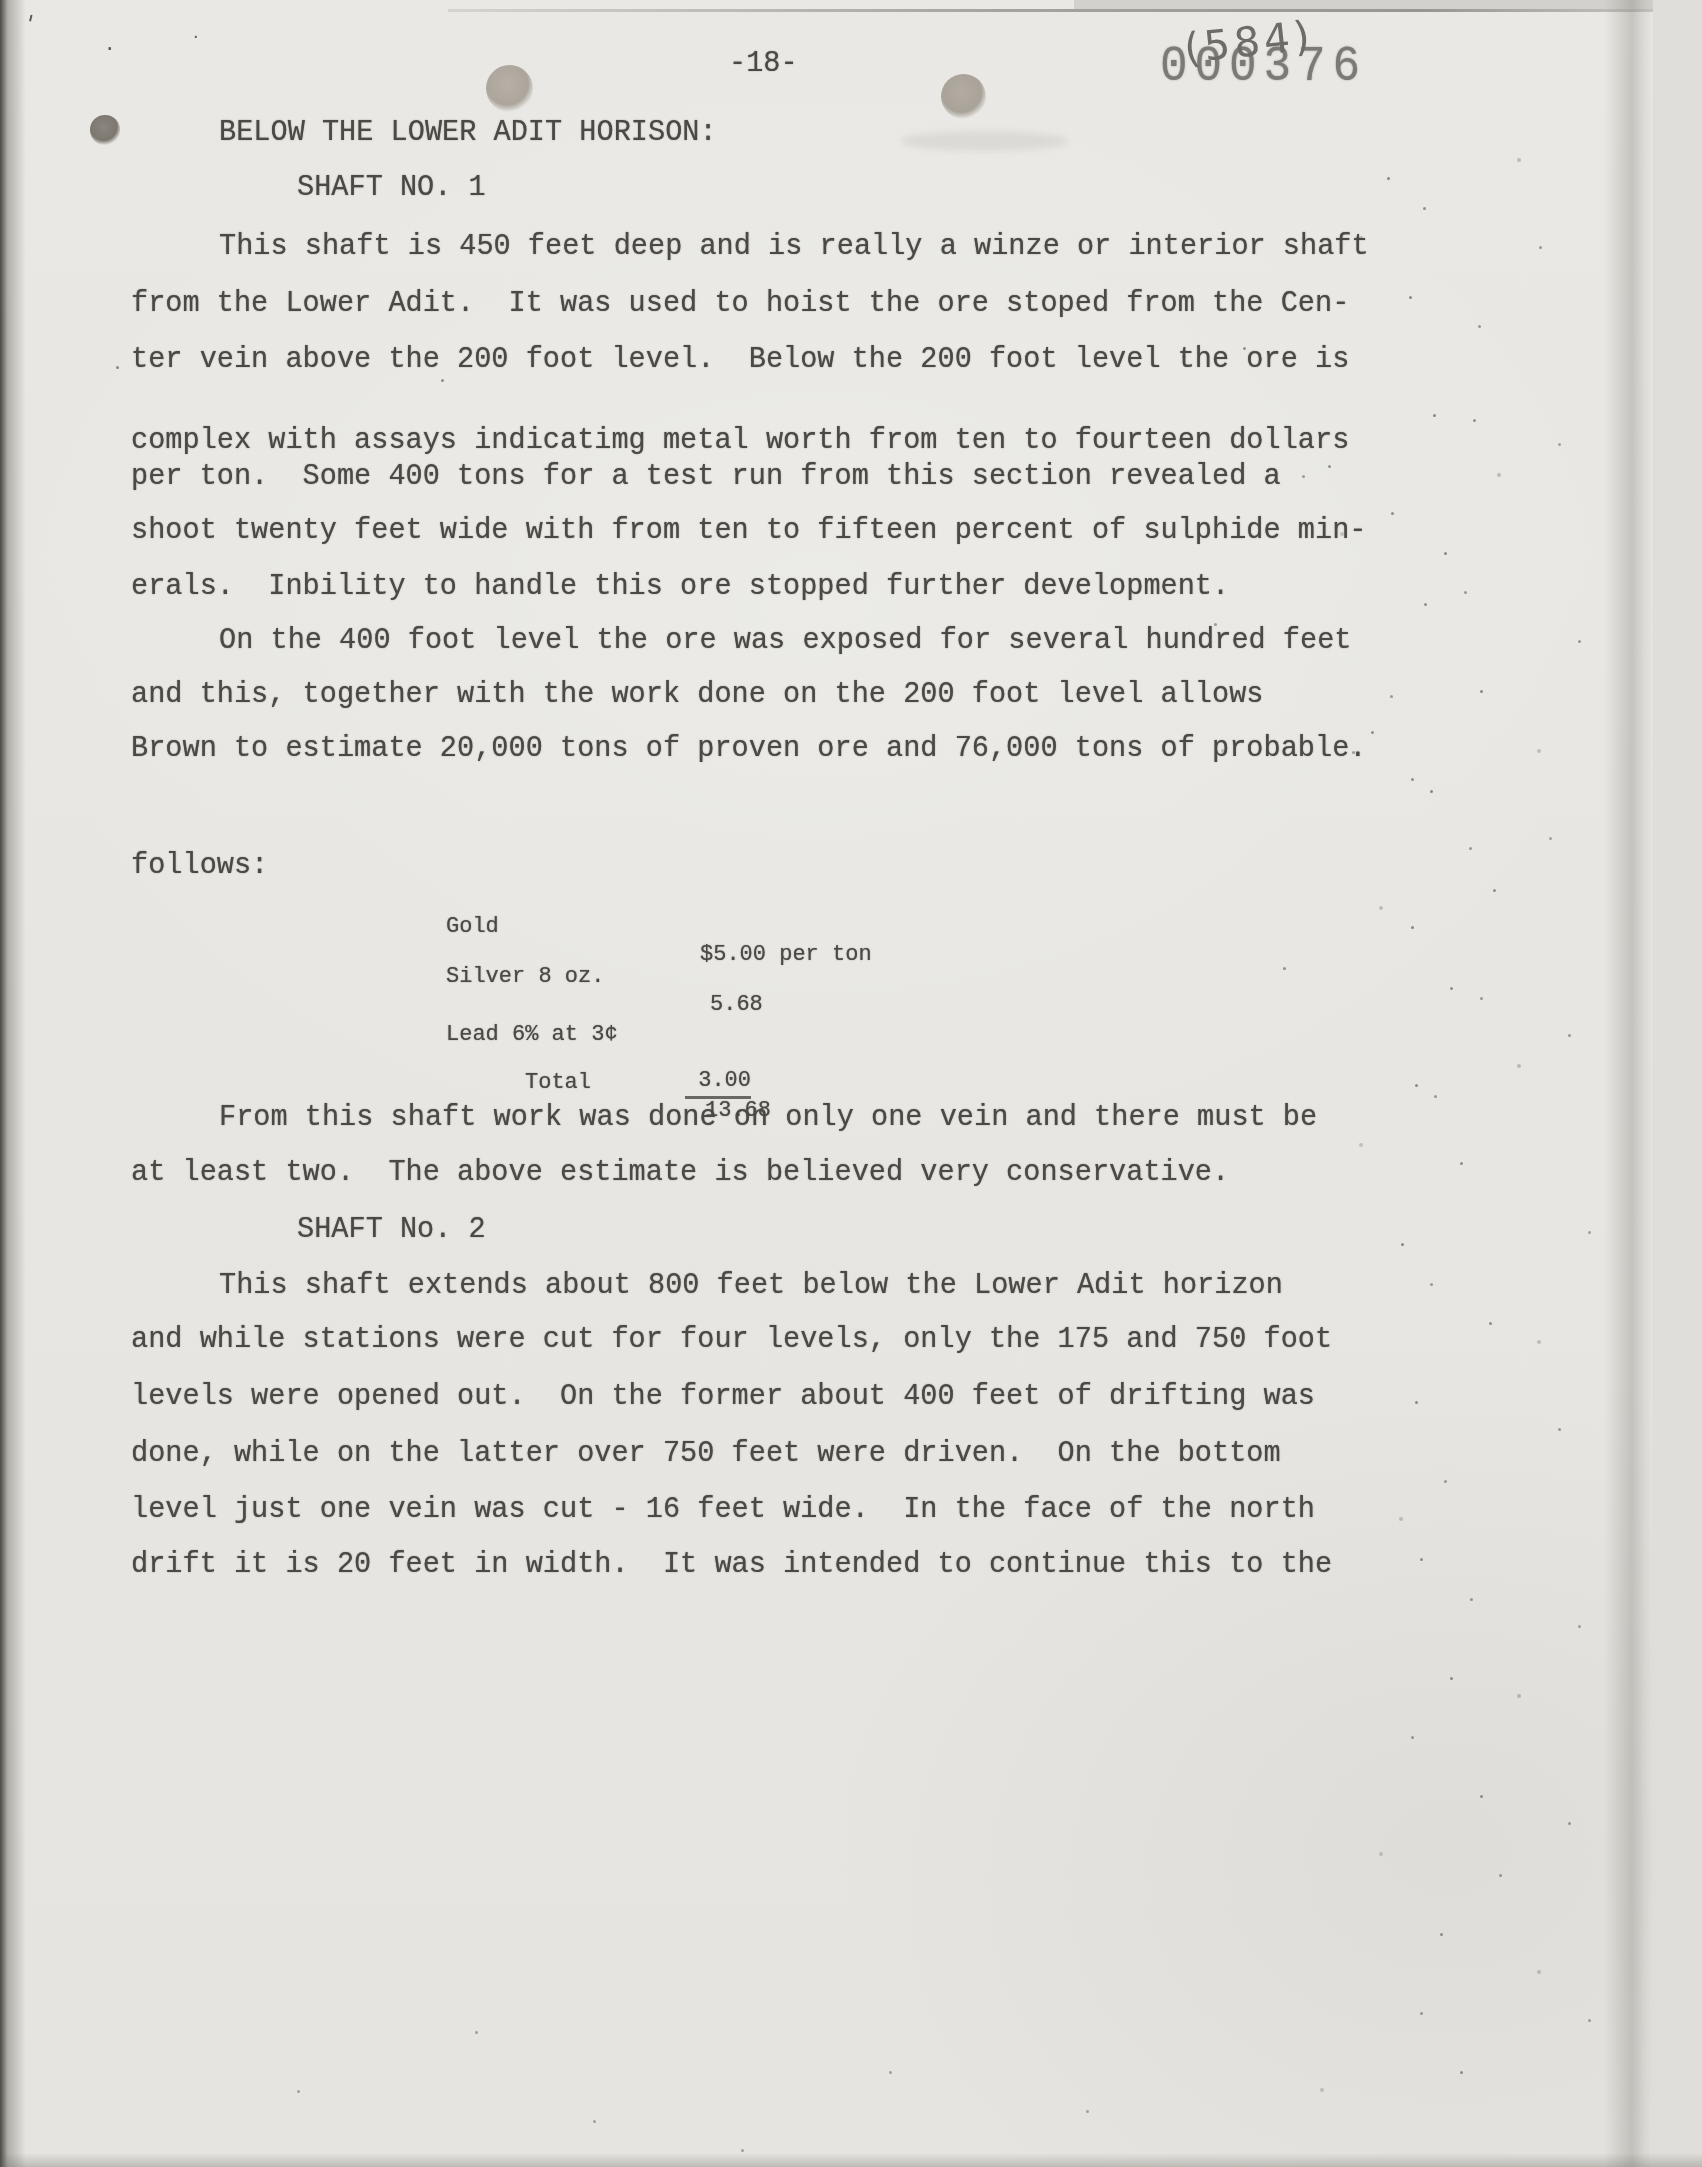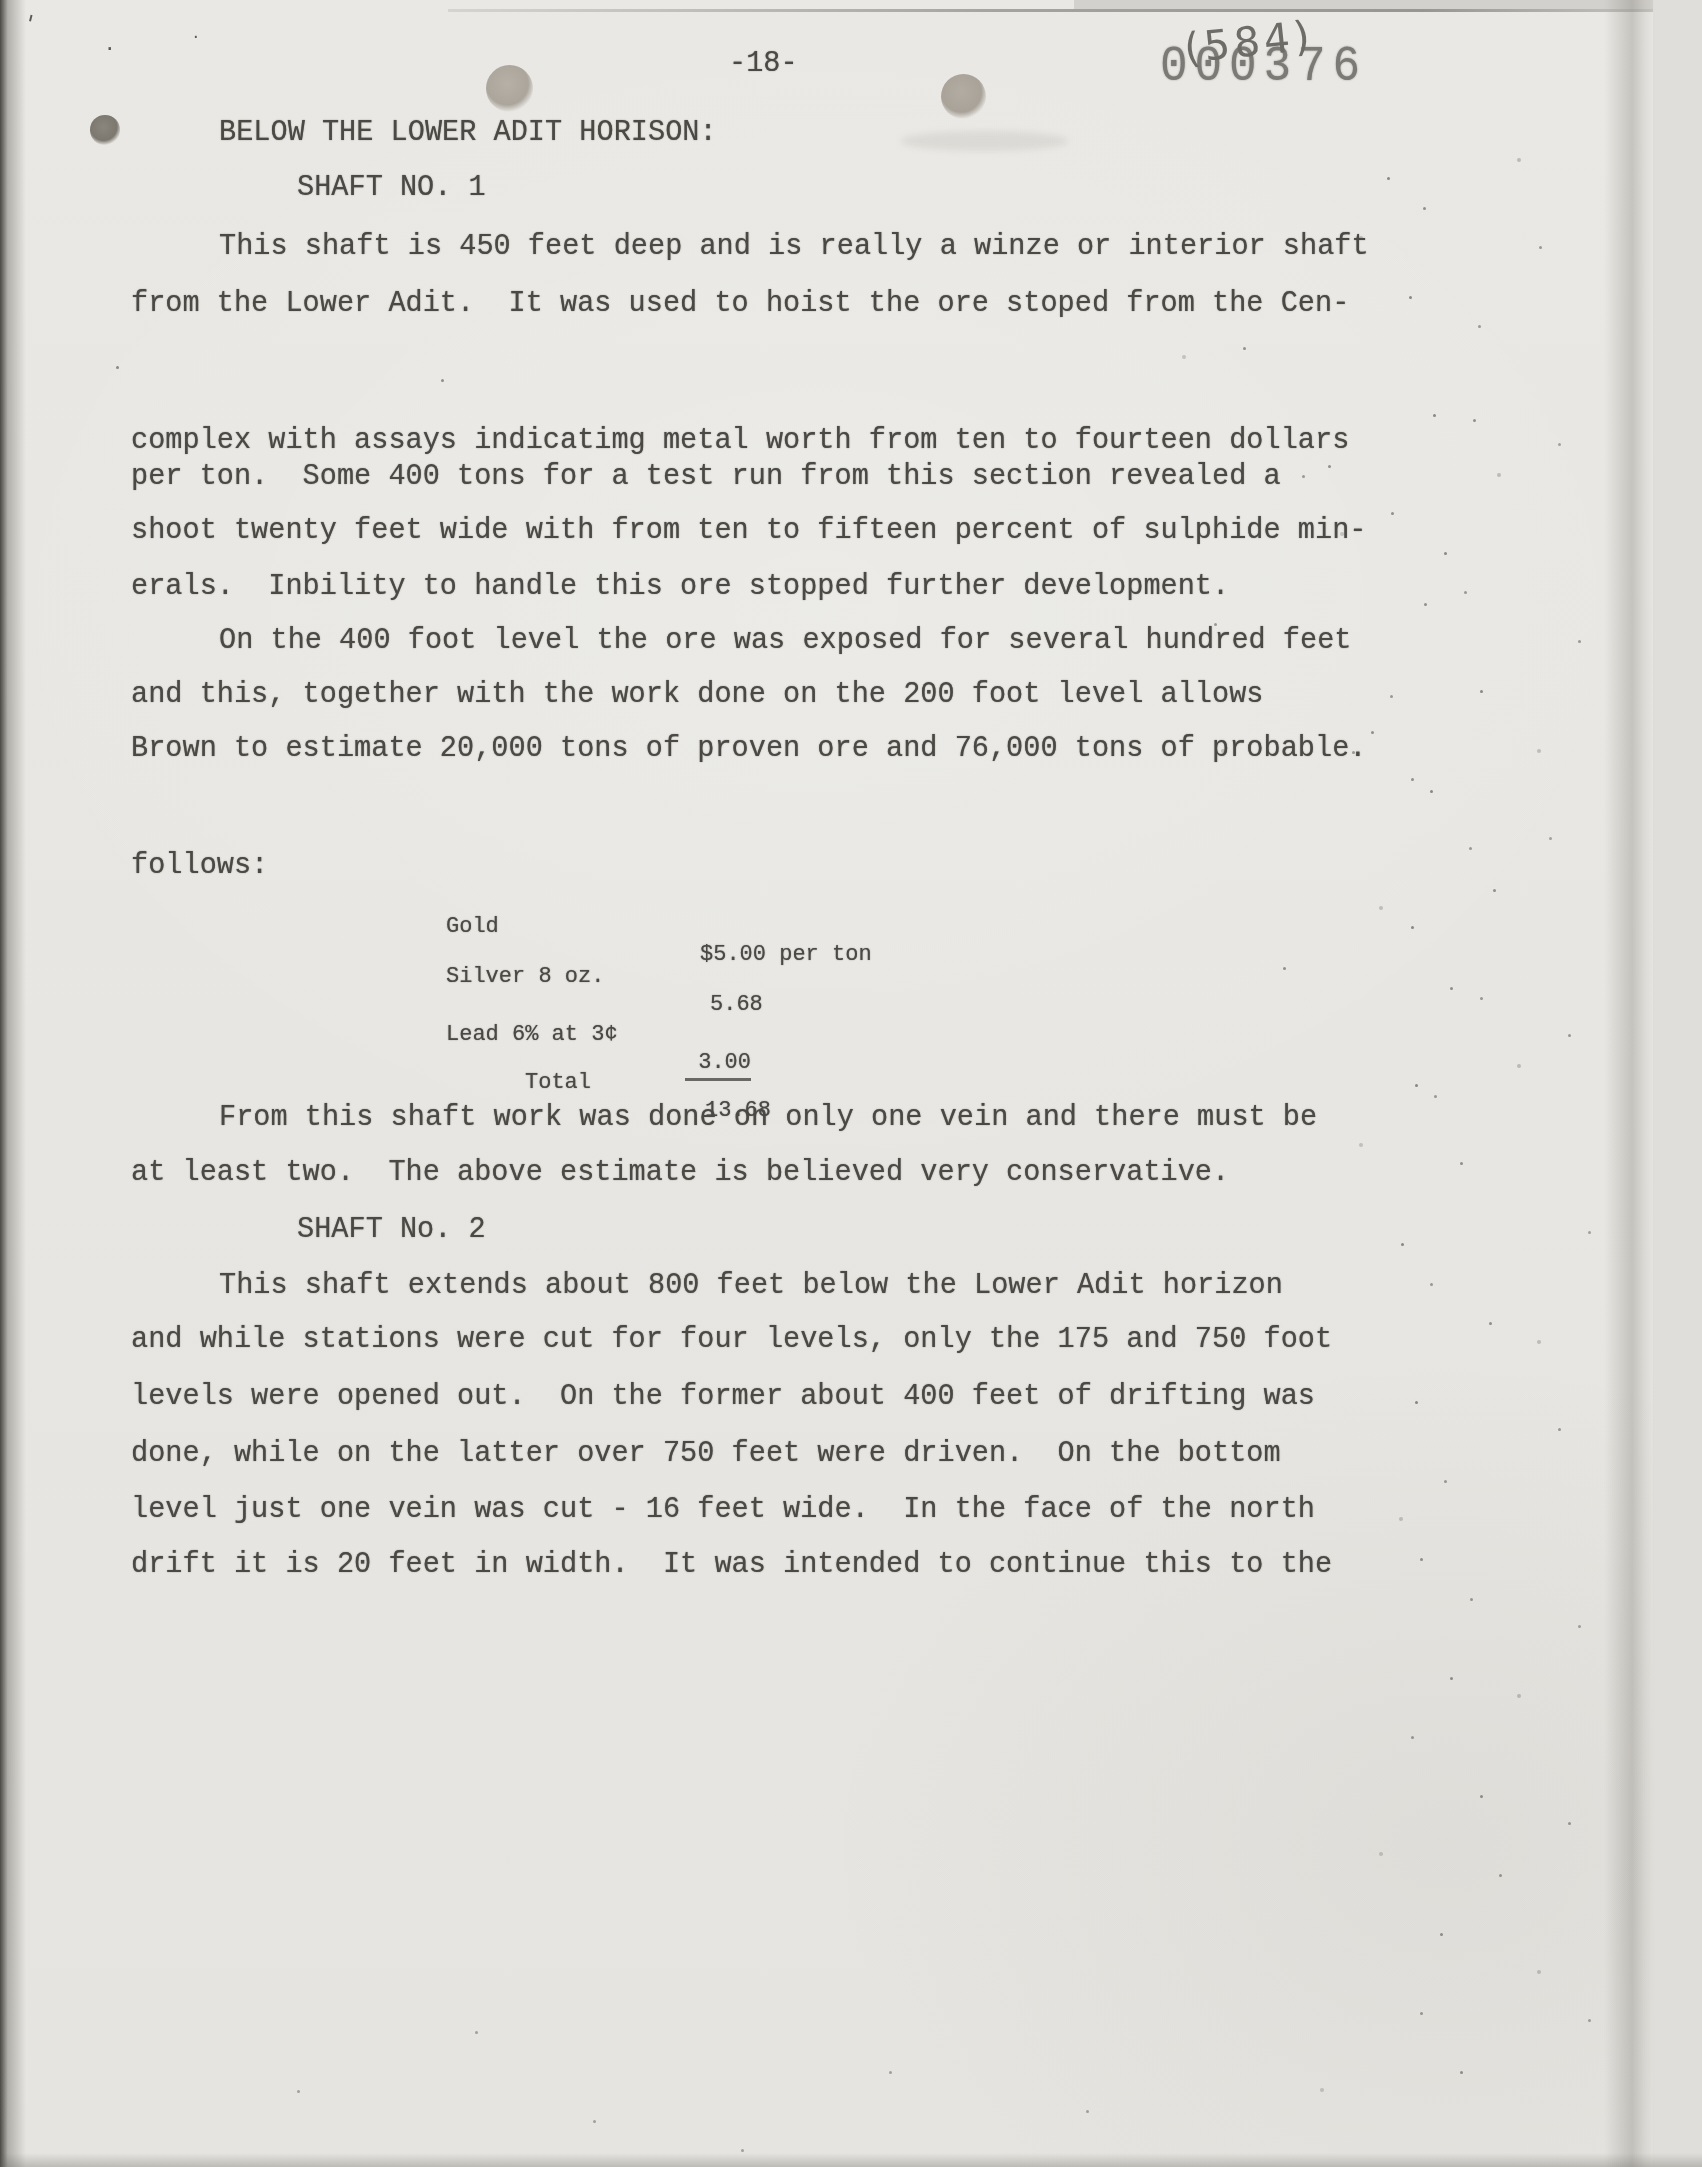--- a/index.html
+++ b/index.html
@@ -28,21 +28,21 @@
     position:absolute;left:1184px;top:17.7px;font-family:"DejaVu Sans",sans-serif;
     font-size:41px;color:rgba(62,60,54,.72);transform:rotate(-6deg);
     letter-spacing:3.9px;white-space:pre;
   }
   .t-row{position:absolute;left:446px;white-space:pre;font-size:22px;line-height:28.6px;
     text-shadow:0 0 1.2px rgba(72,70,64,.75);}
   .t-label{position:absolute;left:0;white-space:pre;}
   .t-label.total{left:79px;}
   .t-value{position:absolute;white-space:pre;text-align:right;}
   .t-value.v0{left:254px;} .t-value.v1{left:264px;}
-  .t-value.v2{left:239px;border-bottom:3px solid rgba(74,73,68,.8);padding-bottom:0;}
+  .t-value.v2{left:239px;border-bottom:3px solid rgba(74,73,68,.8);padding-bottom:0;margin-top:18px;}
   .t-value.v3{left:259px;}
   
   .hole{position:absolute;border-radius:50%;}
   .hole.a{left:486px;top:65px;width:47px;height:47px;
     background:radial-gradient(circle at 45% 40%, #b6b0a7 0%, #aba59c 55%, rgba(171,165,156,0) 74%);}
   .hole.b{left:941px;top:74px;width:45px;height:45px;
     background:radial-gradient(circle at 45% 40%, #b2aca3 0%, #a8a299 55%, rgba(168,162,153,0) 74%);}
   .hole.c{left:90px;top:115px;width:29.6px;height:29.6px;
     background:radial-gradient(circle at 45% 40%, #8a857d 0%, #7d786f 55%, rgba(125,120,111,0) 75%);}
   
@@ -120,20 +120,21 @@
 
   <div class="pageno">-18-</div>
   <div class="annotation">(584)</div>
   <div class="stamp">000376</div>
 
   <div class="line ind" style="top:119px">BELOW THE LOWER ADIT HORISON:</div>
   <div class="line sub" style="top:174px">SHAFT NO. 1</div>
 
   <div class="line ind" style="top:233px">This shaft is 450 feet deep and is really a winze or interior shaft</div>
   <div class="line m" style="top:290px">from the Lower Adit.  It was used to hoist the ore stoped from the Cen-</div>
+  <div class="line m" style="top:346px">ter vein above the 200 foot level.  Below the 200 foot level the ore is</div>
   <div class="line m" style="top:427px">complex with assays indicatimg metal worth from ten to fourteen dollars</div>
   <div class="line m" style="top:463px">per ton.  Some 400 tons for a test run from this section revealed a</div>
   <div class="line m" style="top:517px">shoot twenty feet wide with from ten to fifteen percent of sulphide min-</div>
   <div class="line m" style="top:573px">erals.  Inbility to handle this ore stopped further development.</div>
 
   <div class="line ind" style="top:627px">On the 400 foot level the ore was exposed for several hundred feet</div>
   <div class="line m" style="top:681px">and this, together with the work done on the 200 foot level allows</div>
   <div class="line m" style="top:735px">Brown to estimate 20,000 tons of proven ore and 76,000 tons of probable.</div>
   <div class="line m" style="top:852px">follows:</div>
 

